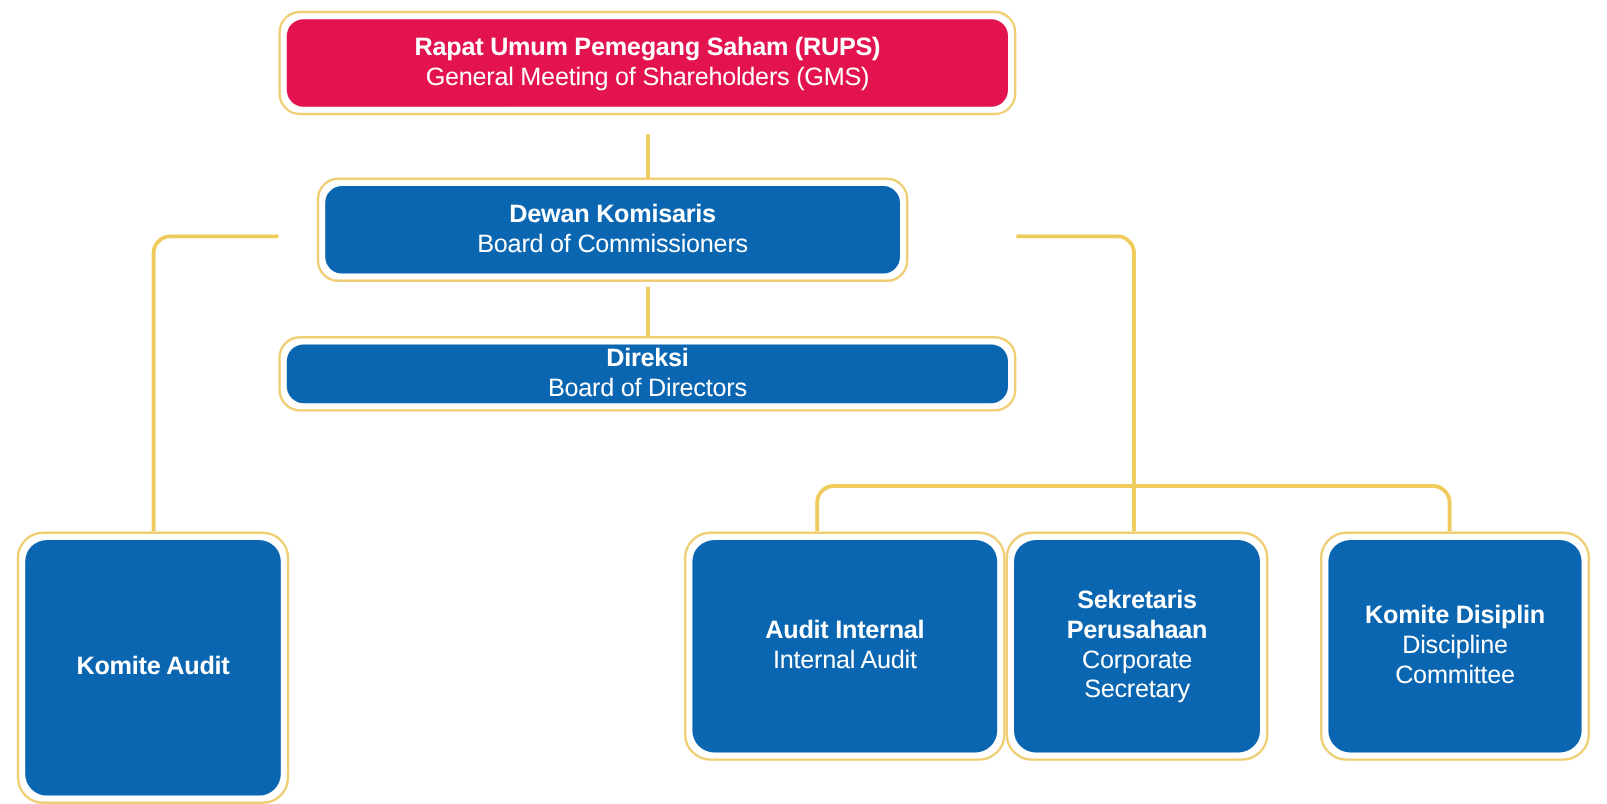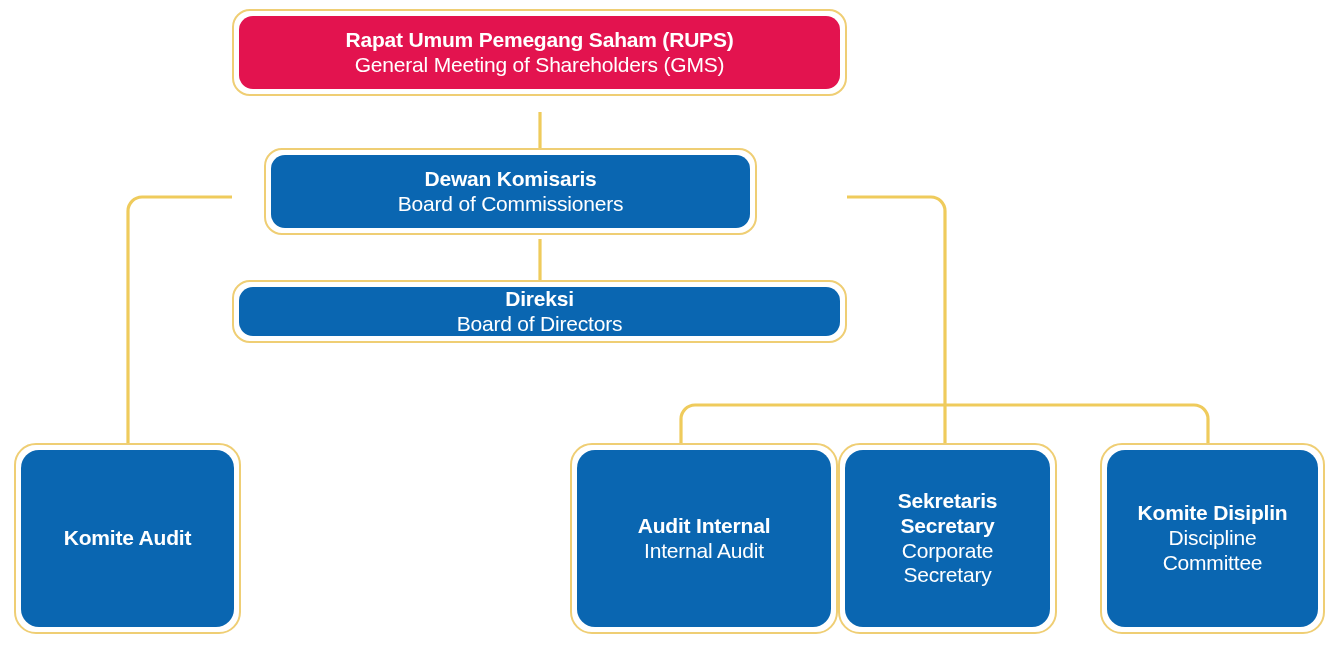--- a/index.html
+++ b/index.html
@@ -107,37 +107,37 @@
     </div>
   </div>
 
   <div class="node blue" style="left:232px; top:280px; width:615px; height:63px;">
     <div class="node-inner">
       <div class="label-id">Direksi</div>
       <div class="label-en">Board of Directors</div>
     </div>
   </div>
 
-  <div class="node blue tall" style="left:14px; top:443px; width:227px; height:191px;">
+  <div class="node blue tall" style="left:14px; top:443px; width:227px; height:227px;">
     <div class="node-inner">
       <div class="label-id">Komite Audit</div>
     </div>
   </div>
 
   <div class="node blue tall" style="left:570px; top:443px; width:268px; height:191px;">
     <div class="node-inner">
       <div class="label-id">Audit Internal</div>
       <div class="label-en">Internal Audit</div>
     </div>
   </div>
 
   <div class="node blue tall" style="left:838px; top:443px; width:219px; height:191px;">
     <div class="node-inner">
       <div class="label-id">Sekretaris
-Secretary</div>
+Perusahaan</div>
       <div class="label-en">Corporate
 Secretary</div>
     </div>
   </div>
 
   <div class="node blue tall" style="left:1100px; top:443px; width:225px; height:191px;">
     <div class="node-inner">
       <div class="label-id">Komite Disiplin</div>
       <div class="label-en">Discipline
 Committee</div>

